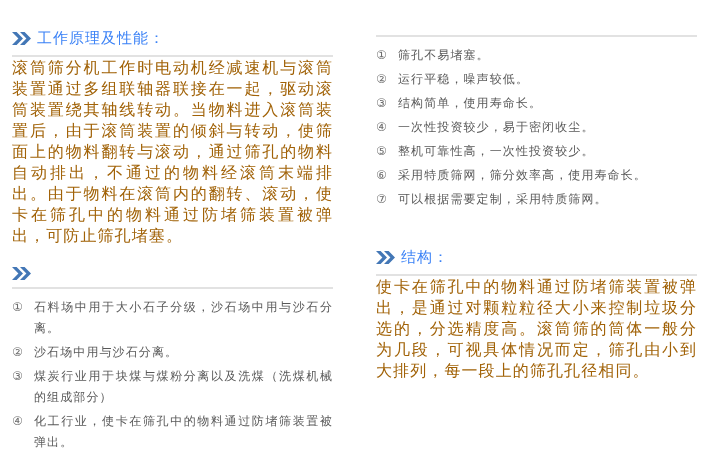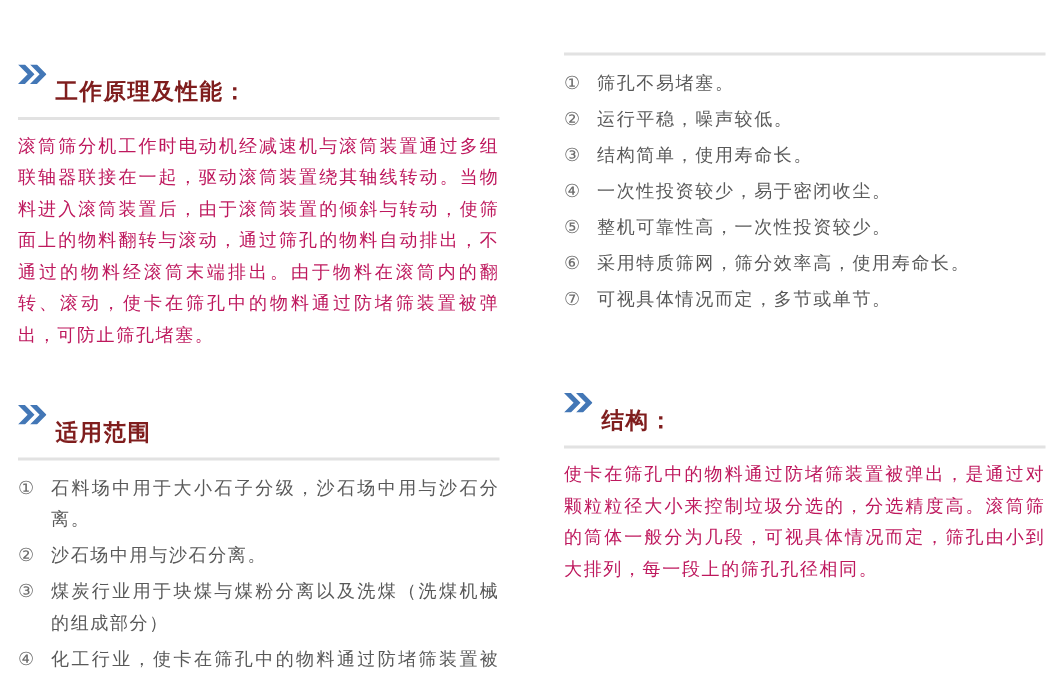--- a/index.html
+++ b/index.html
@@ -18,38 +18,37 @@
   .col { width: 321px; flex: 0 0 321px; }
 
   .section-header {
     display: flex;
     align-items: center;
     gap: 6px;
   }
   .chevron { display: inline-flex; align-items: center; color: #4377b6; flex: 0 0 auto; }
   .section-title {
     font-size: 15px;
-    font-weight: bold;
-    color: #7f1d1d;
+    font-weight: normal;
+    color: #3b82f6;
     letter-spacing: 1px;
     line-height: 20px;
     white-space: nowrap;
-    margin-top: 23px;
   }
   .divider {
     height: 2px;
     background: #e2e2e2;
     margin-top: 7px;
     width: 100%;
   }
 
   .body-text {
-    margin-top: 7px;
-    font-size: 12px;
-    color: #be185d;
+    margin-top: 0;
+    font-size: 16px;
+    color: #a16207;
     line-height: 21px;
     letter-spacing: 1.1px;
     text-align: justify;
   }
 
   .num-list {
     list-style: none;
     margin-top: 8px;
   }
   .num-list li {
@@ -93,21 +92,20 @@
     </section>
 
     <section class="section-scope">
       <div class="section-header">
         <span class="chevron">
           <svg width="19" height="13" viewBox="0 0 19 13" aria-hidden="true">
             <polygon points="0,0 4.6,0 11,6.5 4.6,13 0,13 6.4,6.5" fill="currentColor"></polygon>
             <polygon points="8,0 12.6,0 19,6.5 12.6,13 8,13 14.4,6.5" fill="currentColor"></polygon>
           </svg>
         </span>
-        <h2 class="section-title">适用范围</h2>
       </div>
       <div class="divider"></div>
       <ul class="num-list">
         <li>
           <span class="num">①</span>
           <span class="item-text">石料场中用于大小石子分级，沙石场中用与沙石分离。</span>
         </li>
         <li>
           <span class="num">②</span>
           <span class="item-text">沙石场中用与沙石分离。</span>
@@ -153,21 +151,21 @@
         <li>
           <span class="num">⑤</span>
           <span class="item-text">整机可靠性高，一次性投资较少。</span>
         </li>
         <li>
           <span class="num">⑥</span>
           <span class="item-text">采用特质筛网，筛分效率高，使用寿命长。</span>
         </li>
         <li>
           <span class="num">⑦</span>
-          <span class="item-text">可视具体情况而定，多节或单节。</span>
+          <span class="item-text">可以根据需要定制，采用特质筛网。</span>
         </li>
       </ul>
     </section>
 
     <section class="section-structure">
       <div class="section-header">
         <span class="chevron">
           <svg width="19" height="13" viewBox="0 0 19 13" aria-hidden="true">
             <polygon points="0,0 4.6,0 11,6.5 4.6,13 0,13 6.4,6.5" fill="currentColor"></polygon>
             <polygon points="8,0 12.6,0 19,6.5 12.6,13 8,13 14.4,6.5" fill="currentColor"></polygon>

